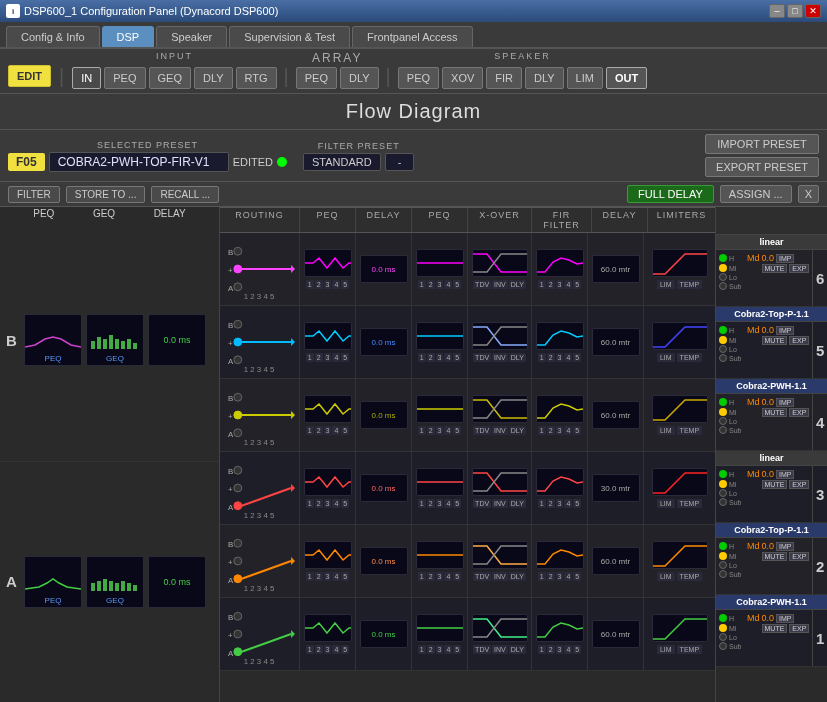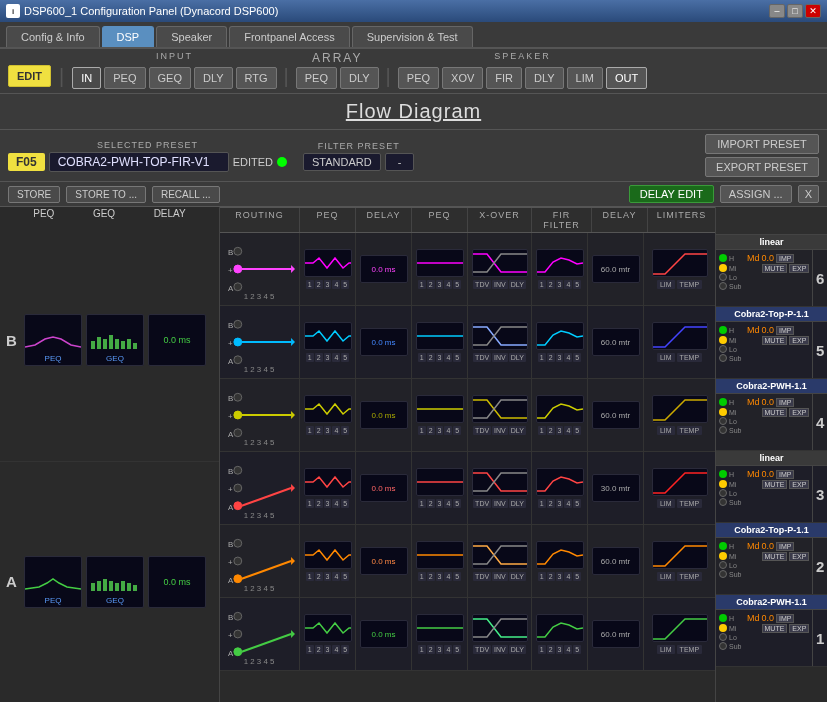--- a/index.html
+++ b/index.html
@@ -21,21 +21,21 @@
     .tab { padding: 4px 14px; border: 1px solid #666; border-bottom: none; border-radius: 3px 3px 0 0; cursor: pointer; font-size: 11px; color: #ccc; background: #4a4a4a; margin-right: 2px; }
     .tab.active { background: #5a8fc0; color: #fff; border-color: #5a8fc0; }
 
     
     .toolbar { background: #3a3a3a; display: flex; align-items: center; padding: 4px 8px; gap: 6px; border-bottom: 1px solid #555; }
     .btn-toolbar { background: #555; border: 1px solid #777; color: #ccc; padding: 2px 8px; border-radius: 2px; cursor: pointer; font-size: 11px; height: 22px; }
     .btn-toolbar.active { background: #f0e040; color: #333; border-color: #d0c030; font-weight: bold; }
     .btn-in-active { background: #4a4a4a; border: 1px solid #aaa; color: #fff; }
 
     
-    .page-title { text-align: center; background: #3a3a3a; padding: 6px; font-size: 20px; color: #ddd; font-weight: normal; border-bottom: 1px solid #555; letter-spacing: 1px; text-decoration: underline; }
+    .page-title { text-align: center; background: #3a3a3a; padding: 6px; font-size: 20px; color: #ddd; font-weight: normal; border-bottom: 1px solid #555; letter-spacing: 1px; }
 
     
     .preset-row { background: #3a3a3a; display: flex; align-items: center; padding: 4px 8px; gap: 8px; border-bottom: 1px solid #555; }
     .section-label { font-size: 9px; color: #aaa; text-align: center; letter-spacing: 1px; margin-bottom: 2px; }
     .preset-id { background: #f0e040; color: #333; font-weight: bold; padding: 2px 8px; border-radius: 2px; font-size: 12px; min-width: 36px; text-align: center; }
     .preset-name { background: #1a1a2e; color: #e0e0ff; border: 1px solid #555; padding: 2px 8px; border-radius: 2px; font-size: 12px; min-width: 180px; }
     .edited-label { color: #ccc; font-size: 11px; }
     .dot-green { width: 10px; height: 10px; background: #00ff00; border-radius: 50%; display: inline-block; }
     .config-select { background: #1a1a2e; color: #ccc; border: 1px solid #555; padding: 2px 4px; border-radius: 2px; font-size: 11px; min-width: 160px; }
     .startup-dash { color: #ccc; font-size: 11px; padding: 2px 12px; background: #1a1a2e; border: 1px solid #555; border-radius: 2px; }
@@ -73,22 +73,22 @@
       <div class="title-btn minimize">–</div>
       <div class="title-btn maximize">□</div>
       <div class="title-btn close">✕</div>
     </div>
   </div>
 
   <div class="tab-bar">
     <div class="tab">Config &amp; Info</div>
     <div class="tab active">DSP</div>
     <div class="tab">Speaker</div>
+    <div class="tab">Supervision &amp; Test</div>
     <div class="tab">Frontpanel Access</div>
-    <div class="tab">Supervision &amp; Test</div>
   </div>
 
   <div class="toolbar" style="padding-top:14px; position:relative;">
     <button class="btn-toolbar active">EDIT</button>
     <span style="color:#555; font-size:20px; margin:0 2px;">|</span>
     <div style="position:relative; display:flex; align-items:center; gap:3px; padding-top:4px;">
       <span style="position:absolute; top:-12px; left:50%; transform:translateX(-50%); font-size:9px; color:#aaa; letter-spacing:2px; white-space:nowrap;">INPUT</span>
       <button class="btn-toolbar btn-in-active">IN</button>
       <button class="btn-toolbar">PEQ</button>
       <button class="btn-toolbar">GEQ</button>
@@ -102,21 +102,21 @@
       <button class="btn-toolbar">DLY</button>
     </div>
     <span style="color:#555; font-size:20px; margin:0 1px;">|</span>
     <div style="position:relative; display:flex; align-items:center; gap:3px; padding-top:4px;">
       <span style="position:absolute; top:-12px; left:50%; transform:translateX(-50%); font-size:9px; color:#aaa; letter-spacing:2px; white-space:nowrap;">SPEAKER</span>
       <button class="btn-toolbar">PEQ</button>
       <button class="btn-toolbar">XOV</button>
       <button class="btn-toolbar">FIR</button>
       <button class="btn-toolbar">DLY</button>
       <button class="btn-toolbar">LIM</button>
-      <button class="btn-toolbar btn-out-active" style="background:#555;border:1px solid #aaa;color:#fff;">OUT</button>
+      <button class="btn-toolbar btn-out-active" style="background:#555;border:1px solid #aaa;color:#fff;font-weight:bold;">OUT</button>
     </div>
   </div>
 
   <div class="page-title">Flow Diagram</div>
 
   <div class="preset-row">
     <div style="display:flex; flex-direction:column; align-items:center;">
       <span class="section-label">SELECTED PRESET</span>
       <div style="display:flex; align-items:center; gap:4px;">
         <div class="preset-id">F05</div>
@@ -133,25 +133,25 @@
       </div>
     </div>
     <div style="flex:1;"></div>
     <div style="display:flex; flex-direction:column; gap:3px;">
       <button class="import-btn">IMPORT PRESET</button>
       <button class="export-btn">EXPORT PRESET</button>
     </div>
   </div>
 
   <div class="action-row">
-    <button class="btn-action">STORE</button>
+    <button class="btn-action">FILTER</button>
     <button class="btn-action">STORE TO ...</button>
     <button class="btn-action">RECALL ...</button>
     <div style="flex:1;"></div>
-    <button class="full-edit-btn">DELAY EDIT</button>
+    <button class="full-edit-btn">FULL DELAY</button>
     <button class="assign-btn">ASSIGN ...</button>
     <button class="x-btn">X</button>
   </div>
 
   <div class="content-area">
 
     <div style="width:220px; flex-shrink:0; display:flex; flex-direction:column; border-right:1px solid #444;">
       <div style="display:flex; justify-content:space-around; padding:1px 14px;">
         <span style="font-size:10px; color:#ccc;">PEQ</span>
         <span style="font-size:10px; color:#ccc;">GEQ</span>

